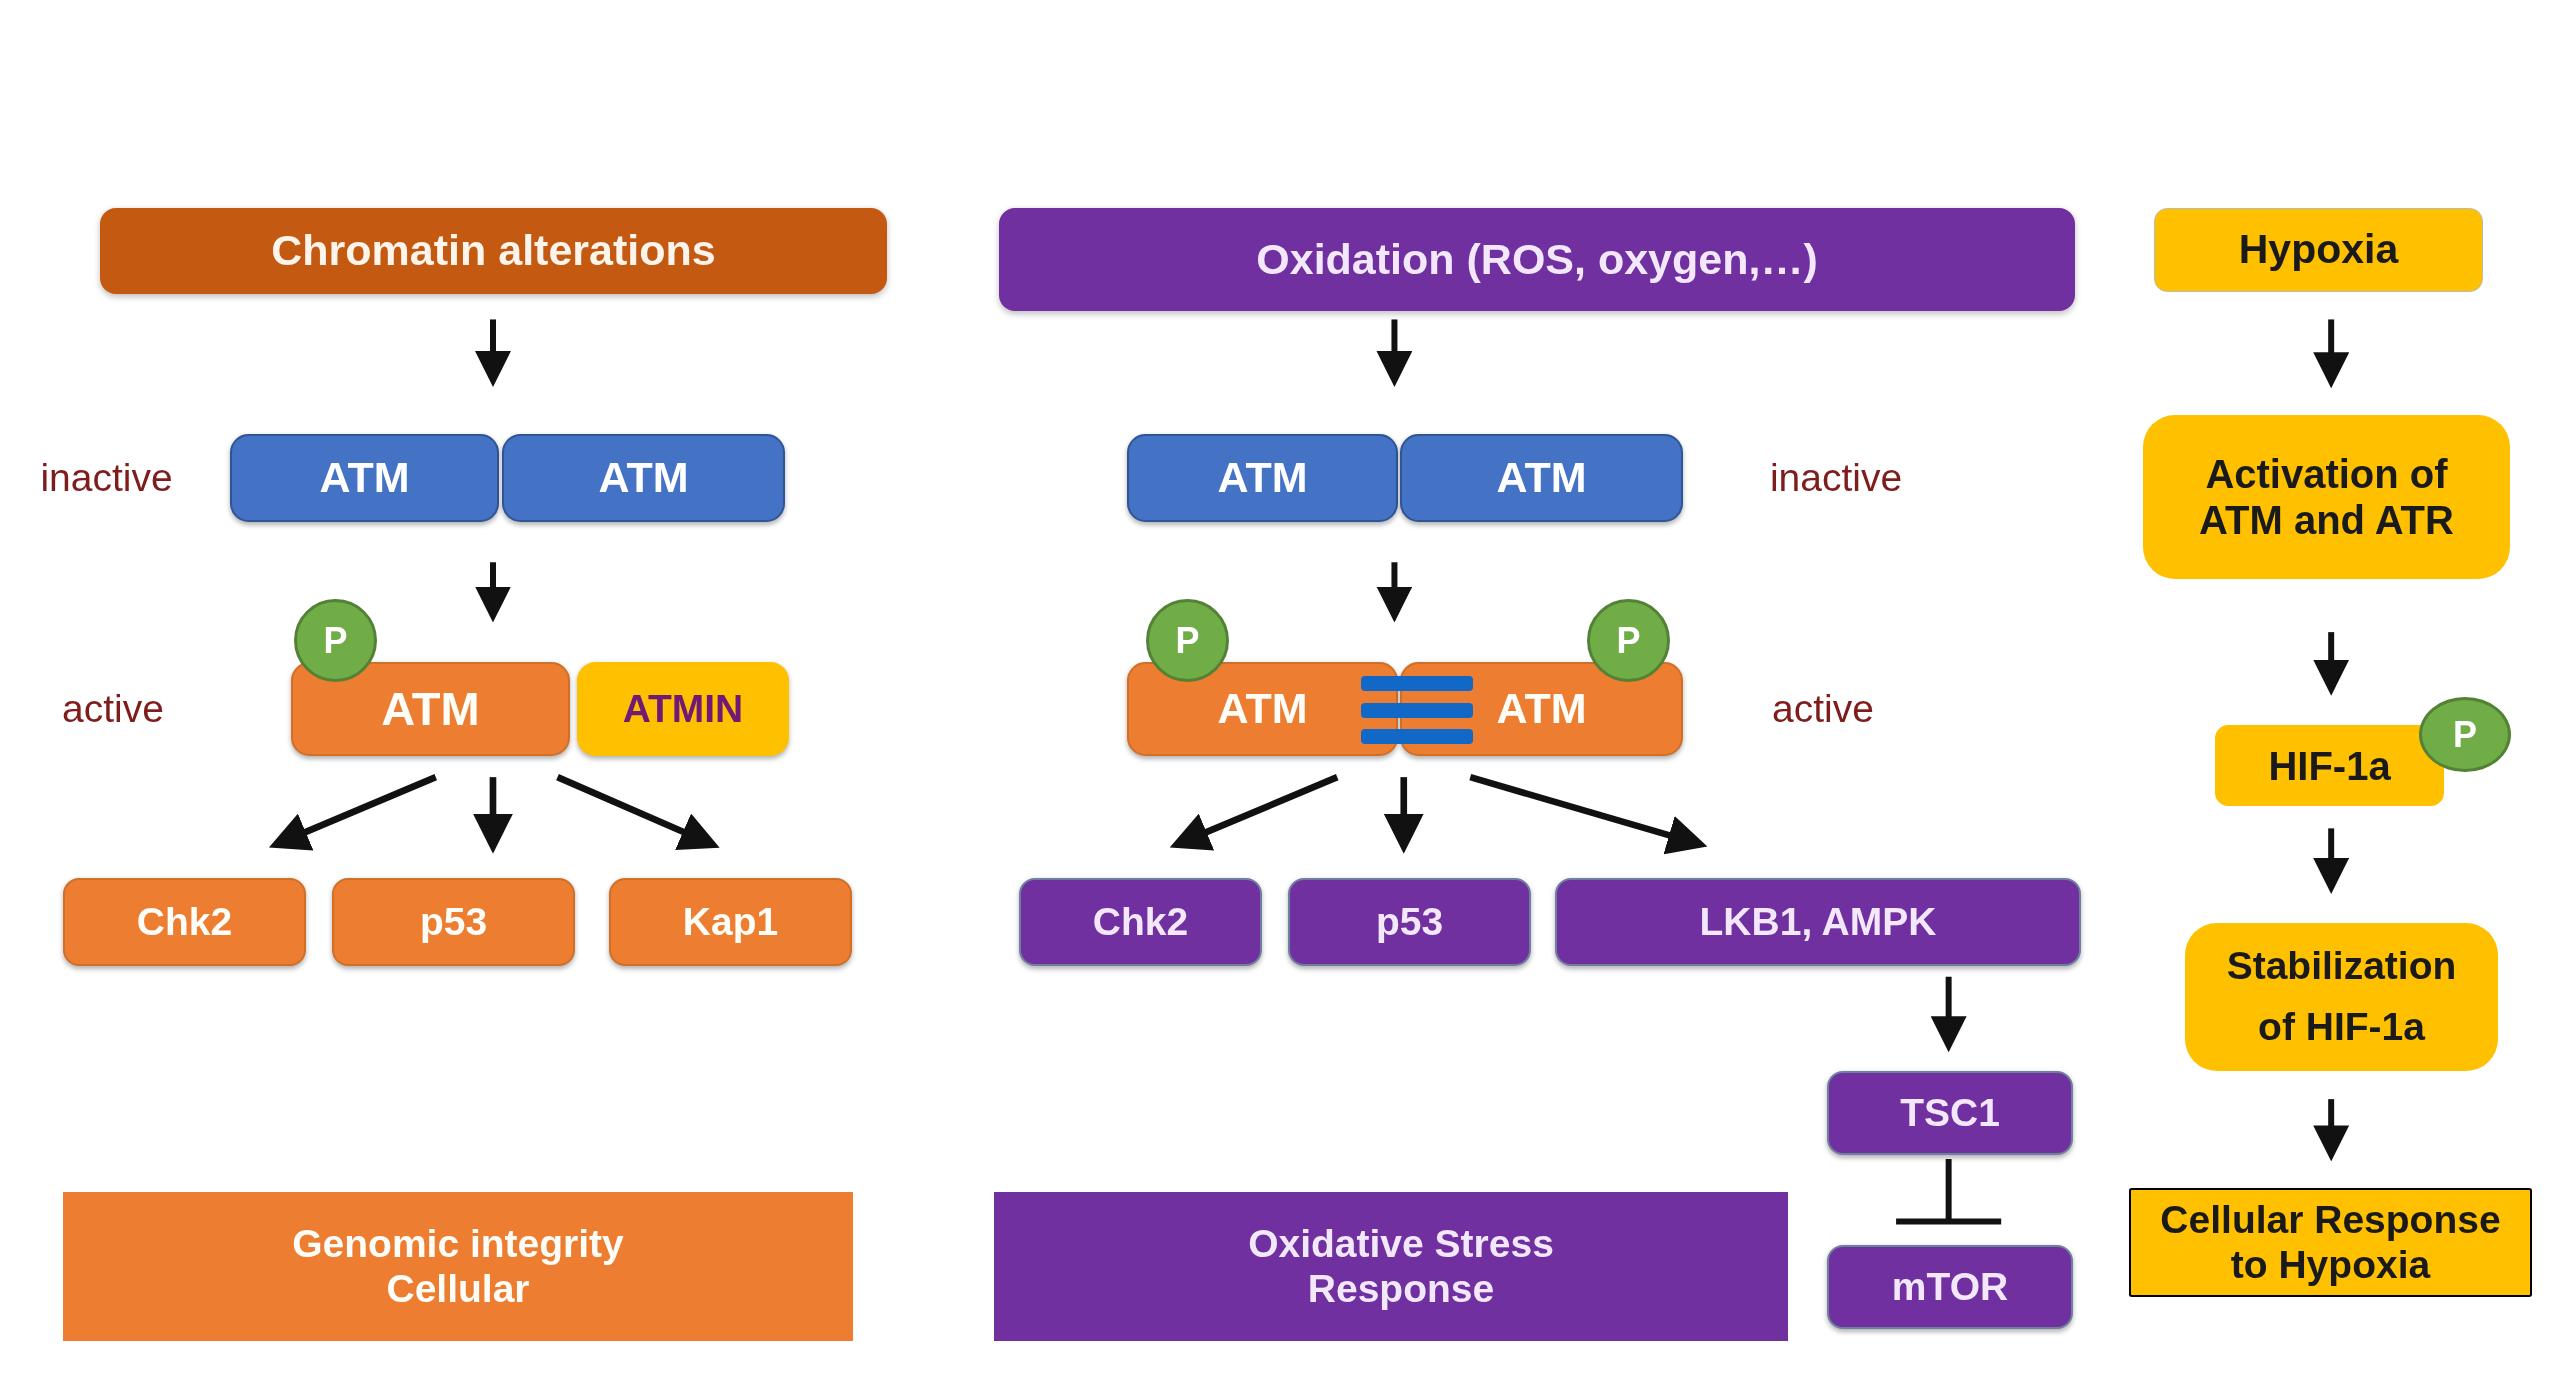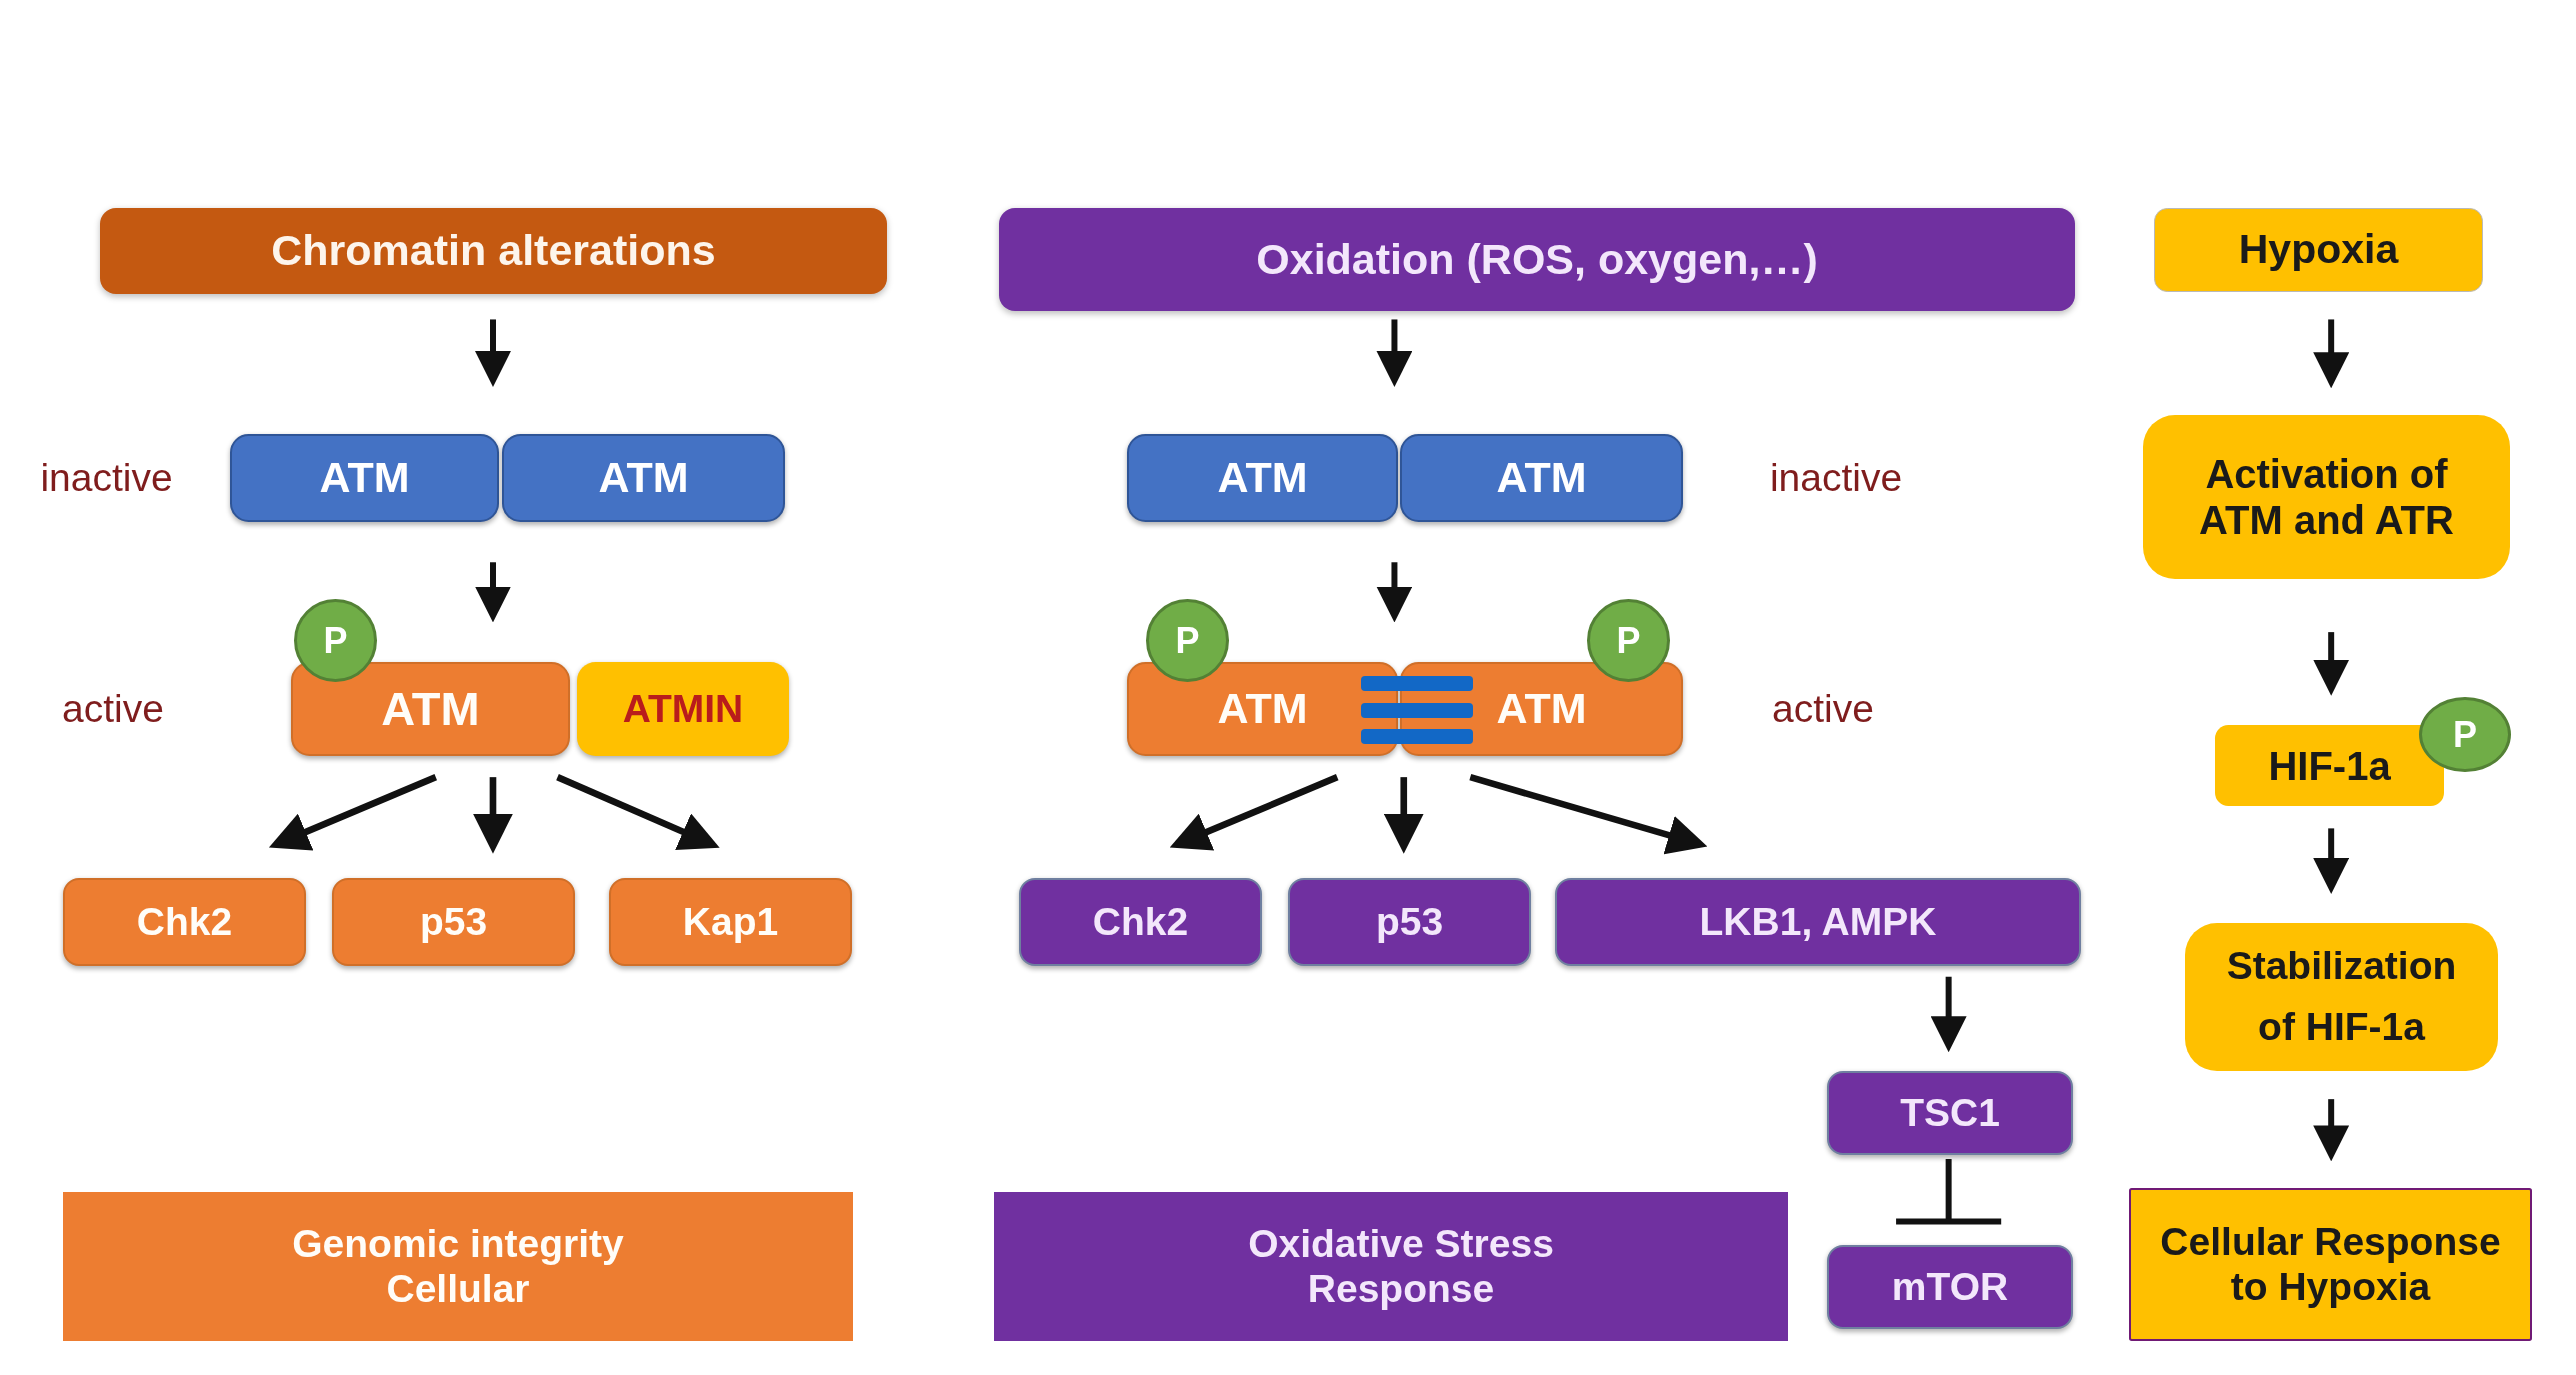--- a/index.html
+++ b/index.html
@@ -12,21 +12,21 @@
   .hdr{color:#fdf5ec;font-size:43px;font-weight:600;border-radius:16px;
        box-shadow:0 2.7px 6.7px rgba(0,0,0,.25);}
   .hdr-brown{background:var(--chromatin_brown);}
   .hdr-purple{background:var(--oxidation_purple);color:#f3e7fb;}
   .blue{background:var(--inactive_blue);border:2.7px solid #2f5597;color:#ffffff;
         font-weight:700;font-size:43px;border-radius:18.6px;box-shadow:0 2.7px 5.3px rgba(0,0,0,.3);}
   .orange{background:var(--active_orange);border:2px solid #d06f28;color:#fffdf8;
           font-weight:700;font-size:43px;border-radius:18.6px;box-shadow:0 2.7px 5.3px rgba(0,0,0,.3);}
   .orange-sm{background:var(--active_orange);border:2px solid #d06f28;color:#fffdf8;
           font-weight:600;font-size:39px;border-radius:16px;box-shadow:0 2.7px 5.3px rgba(0,0,0,.3);}
-  .yellow{background:var(--hypoxia_yellow);color:#b91c1c;font-weight:700;font-size:39px;
+  .yellow{background:var(--hypoxia_yellow);color:#701a75;font-weight:700;font-size:39px;
           border-radius:18.6px;box-shadow:0 2.7px 5.3px rgba(0,0,0,.3);}
   .purple-sm{background:var(--oxidation_purple);border:2px solid #6f7fa0;color:#f3e7fb;
           font-weight:600;font-size:39px;border-radius:16px;box-shadow:0 2.7px 5.3px rgba(0,0,0,.3);}
   .outcome{font-weight:600;font-size:39px;color:#fffdf8;flex-direction:column;border-radius:0;}
   .outcome-orange{background:var(--active_orange);}
   .outcome-purple{background:var(--oxidation_purple);color:#f3e7fb;}
   .ylw-black{background:var(--hypoxia_yellow);color:#1a1a1a;font-weight:700;font-size:41px;
              flex-direction:column;}
   .side-label{color:#7f1d1d;font-size:39px;font-weight:400;background:transparent;}
   .pball{position:absolute;background:var(--phospho_green);border:3.3px solid #538135;
@@ -133,19 +133,19 @@
   </div>
 
   <div class="pball" style="left:2419px;top:697px;width:86px;height:69px;z-index:6;">P</div>
   <div class="box ylw-black" style="left:2215px;top:725px;width:229px;height:81px;border-radius:13.3px;font-size:40px;">HIF-1a</div>
 
   <div class="box ylw-black" style="left:2185px;top:923px;width:313px;height:148px;border-radius:32px;font-size:39px;gap:16px;">
     <span>Stabilization</span>
     <span>of HIF-1a</span>
   </div>
 
-  <div class="box ylw-black" style="left:2129px;top:1188px;width:403px;height:153px;border-radius:2.7px;border:2px solid #701a75;font-size:39px;">
+  <div class="box ylw-black" style="left:2129px;top:1188px;width:403px;height:109px;border-radius:2.7px;border:2px solid #000000;font-size:39px;">
     <span>Cellular Response</span>
     <span>to Hypoxia</span>
   </div>
 
 </div>
 
 
 </body></html>

